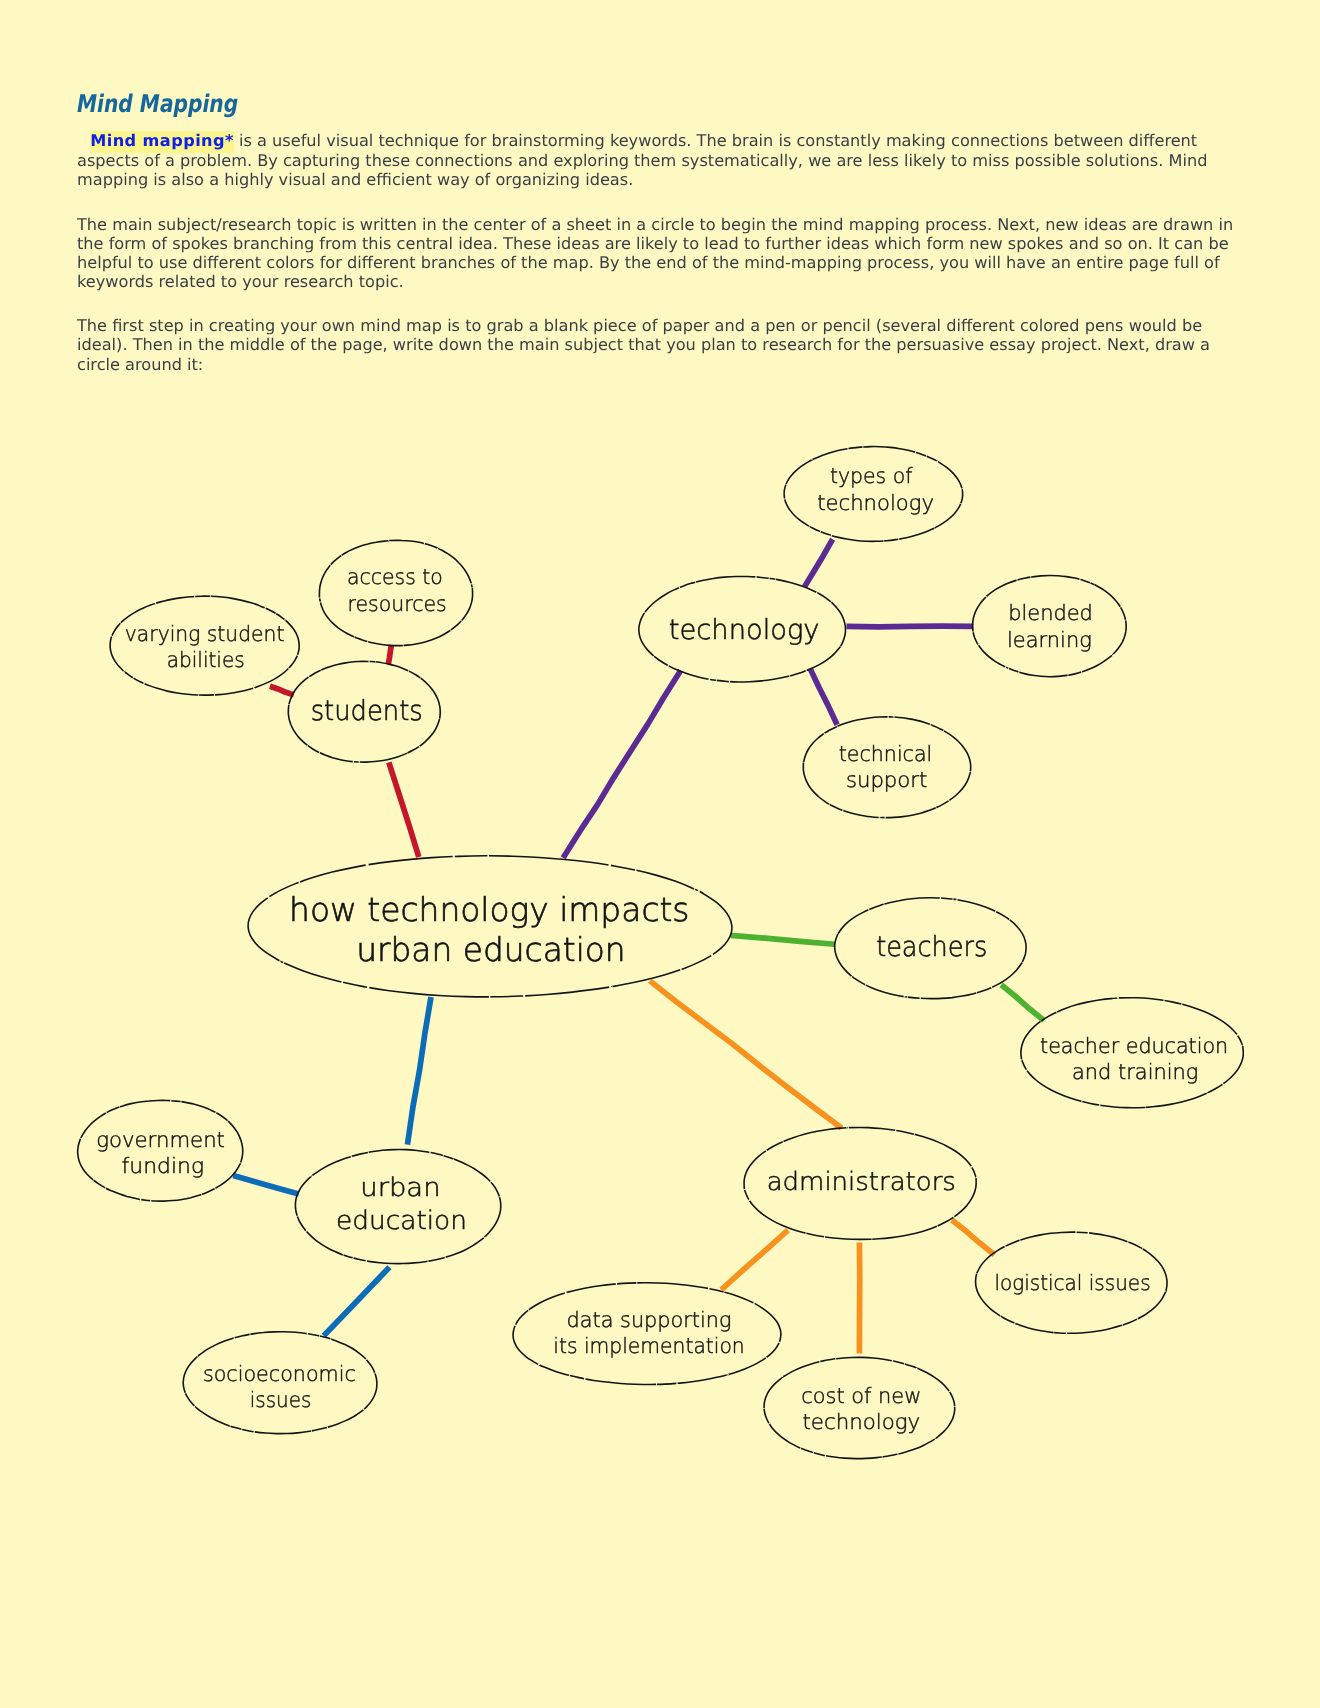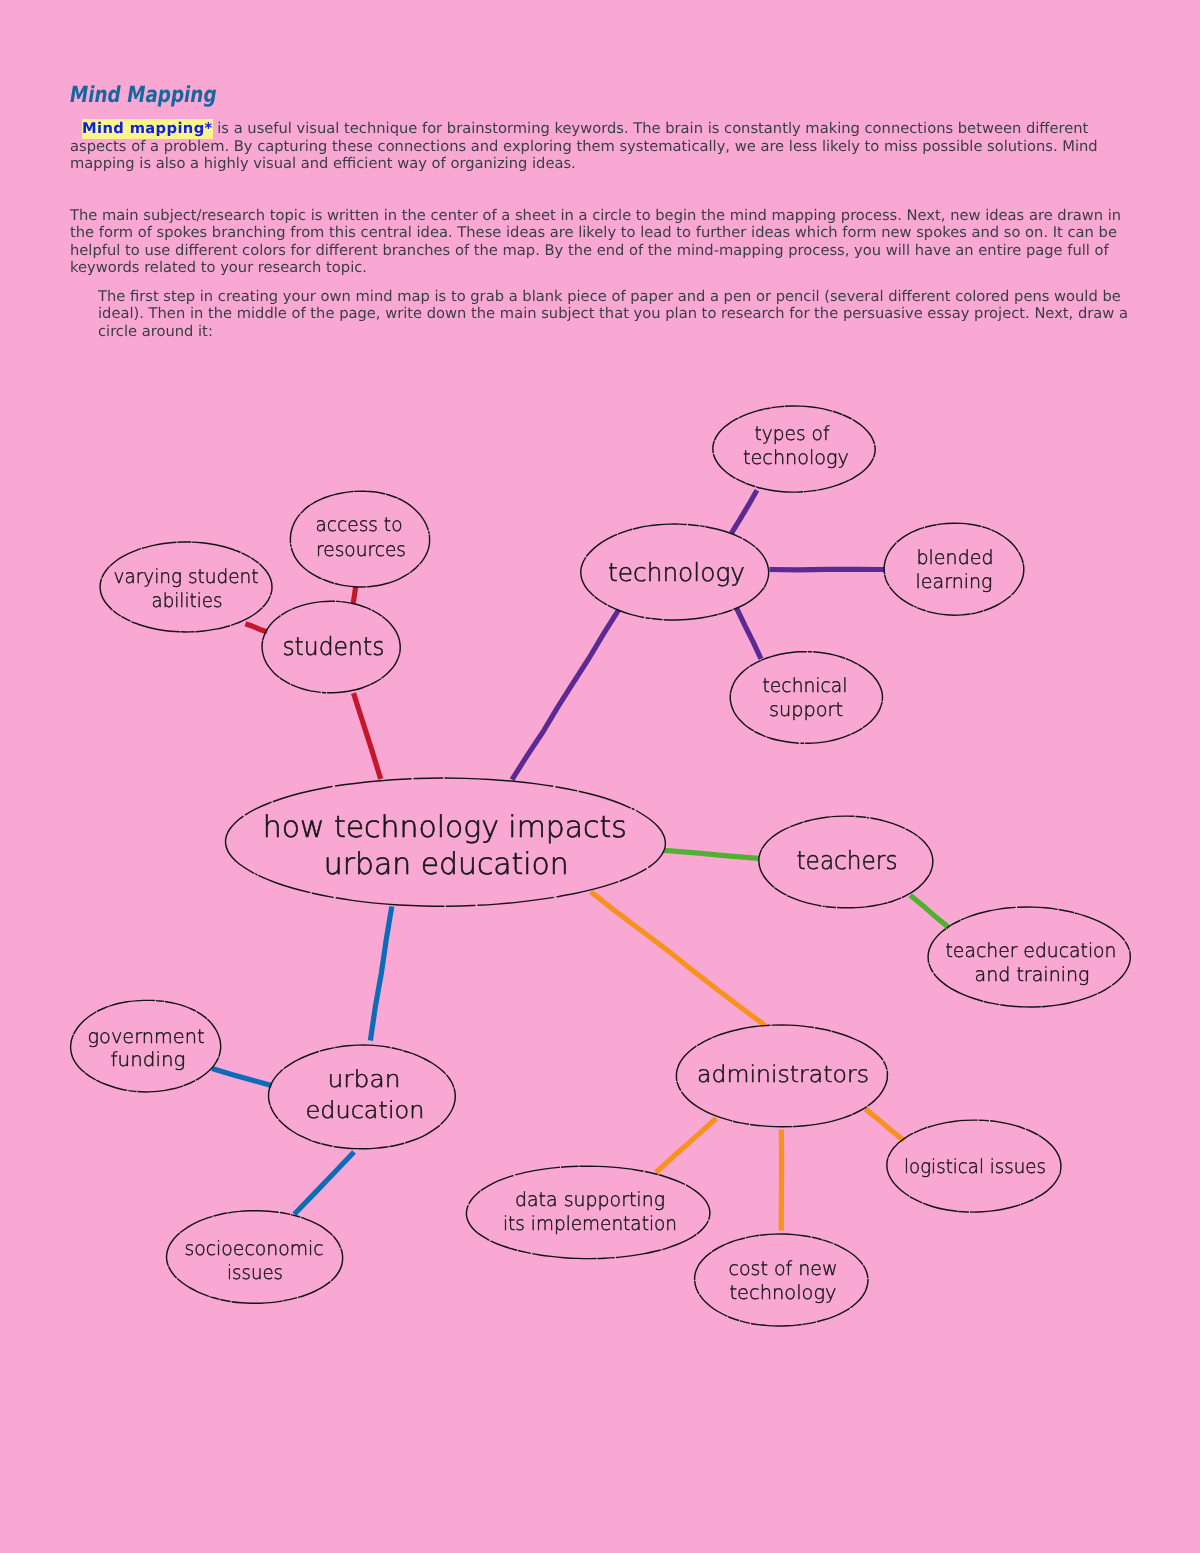--- a/index.html
+++ b/index.html
@@ -1,28 +1,28 @@
 <!DOCTYPE html>
 <html><head>
 <meta charset="utf-8">
 <title>Mind Mapping</title>
 <style>
 html,body{margin:0;padding:0;background:#ffffff;}
 body{width:1200px;height:1553px;position:relative;overflow:hidden;
  font-family:"DejaVu Sans",sans-serif;color:#3A3E44;
  -webkit-font-smoothing:antialiased;text-rendering:geometricPrecision;}
-#page{position:absolute;left:0;top:0;width:1200px;height:1553px;background:#f9a8d4;transform:translateZ(0);}
+#page{position:absolute;left:0;top:0;width:1200px;height:1553px;background:#fef9c3;transform:translateZ(0);}
 #page-title{position:absolute;left:70px;top:83.2px;font-weight:bold;font-style:italic;
  font-size:22.2px;line-height:24px;color:#15679E;white-space:nowrap;
  transform:scaleX(0.827) translateZ(0);transform-origin:left top;}
 .para{position:absolute;left:70px;width:1060px;font-size:14.7px;line-height:17.35px;color:#3A3E44;
  transform:translateZ(0);}
 #para-1{top:120.2px;}
-#para-2{top:207px;}
-#para-3{top:287.9px;margin-left:28px;}
+#para-2{top:196px;}
+#para-3{top:287.9px;}
 #highlighted-term{background:#FCF58C;color:#0F21E5;font-weight:bold;letter-spacing:0.38px;
  padding:1.1px 0 1.5px 0;margin-left:12px;}
 #mind-map{position:absolute;left:0;top:0;width:1200px;height:1553px;transform:translateZ(0);}
 .node-outline{fill:none;stroke:#141414;stroke-width:1.45;stroke-linecap:butt;stroke-linejoin:round;
 }
 .edge{fill:none;stroke-width:5.2;stroke-linecap:butt;stroke-linejoin:round;}
 .node-label{font-family:"DejaVu Sans",sans-serif;font-weight:300;fill:#141414;text-anchor:middle;
  paint-order:stroke fill;
  text-rendering:geometricPrecision;-webkit-font-smoothing:antialiased;}
 svg text{paint-order:stroke;}

